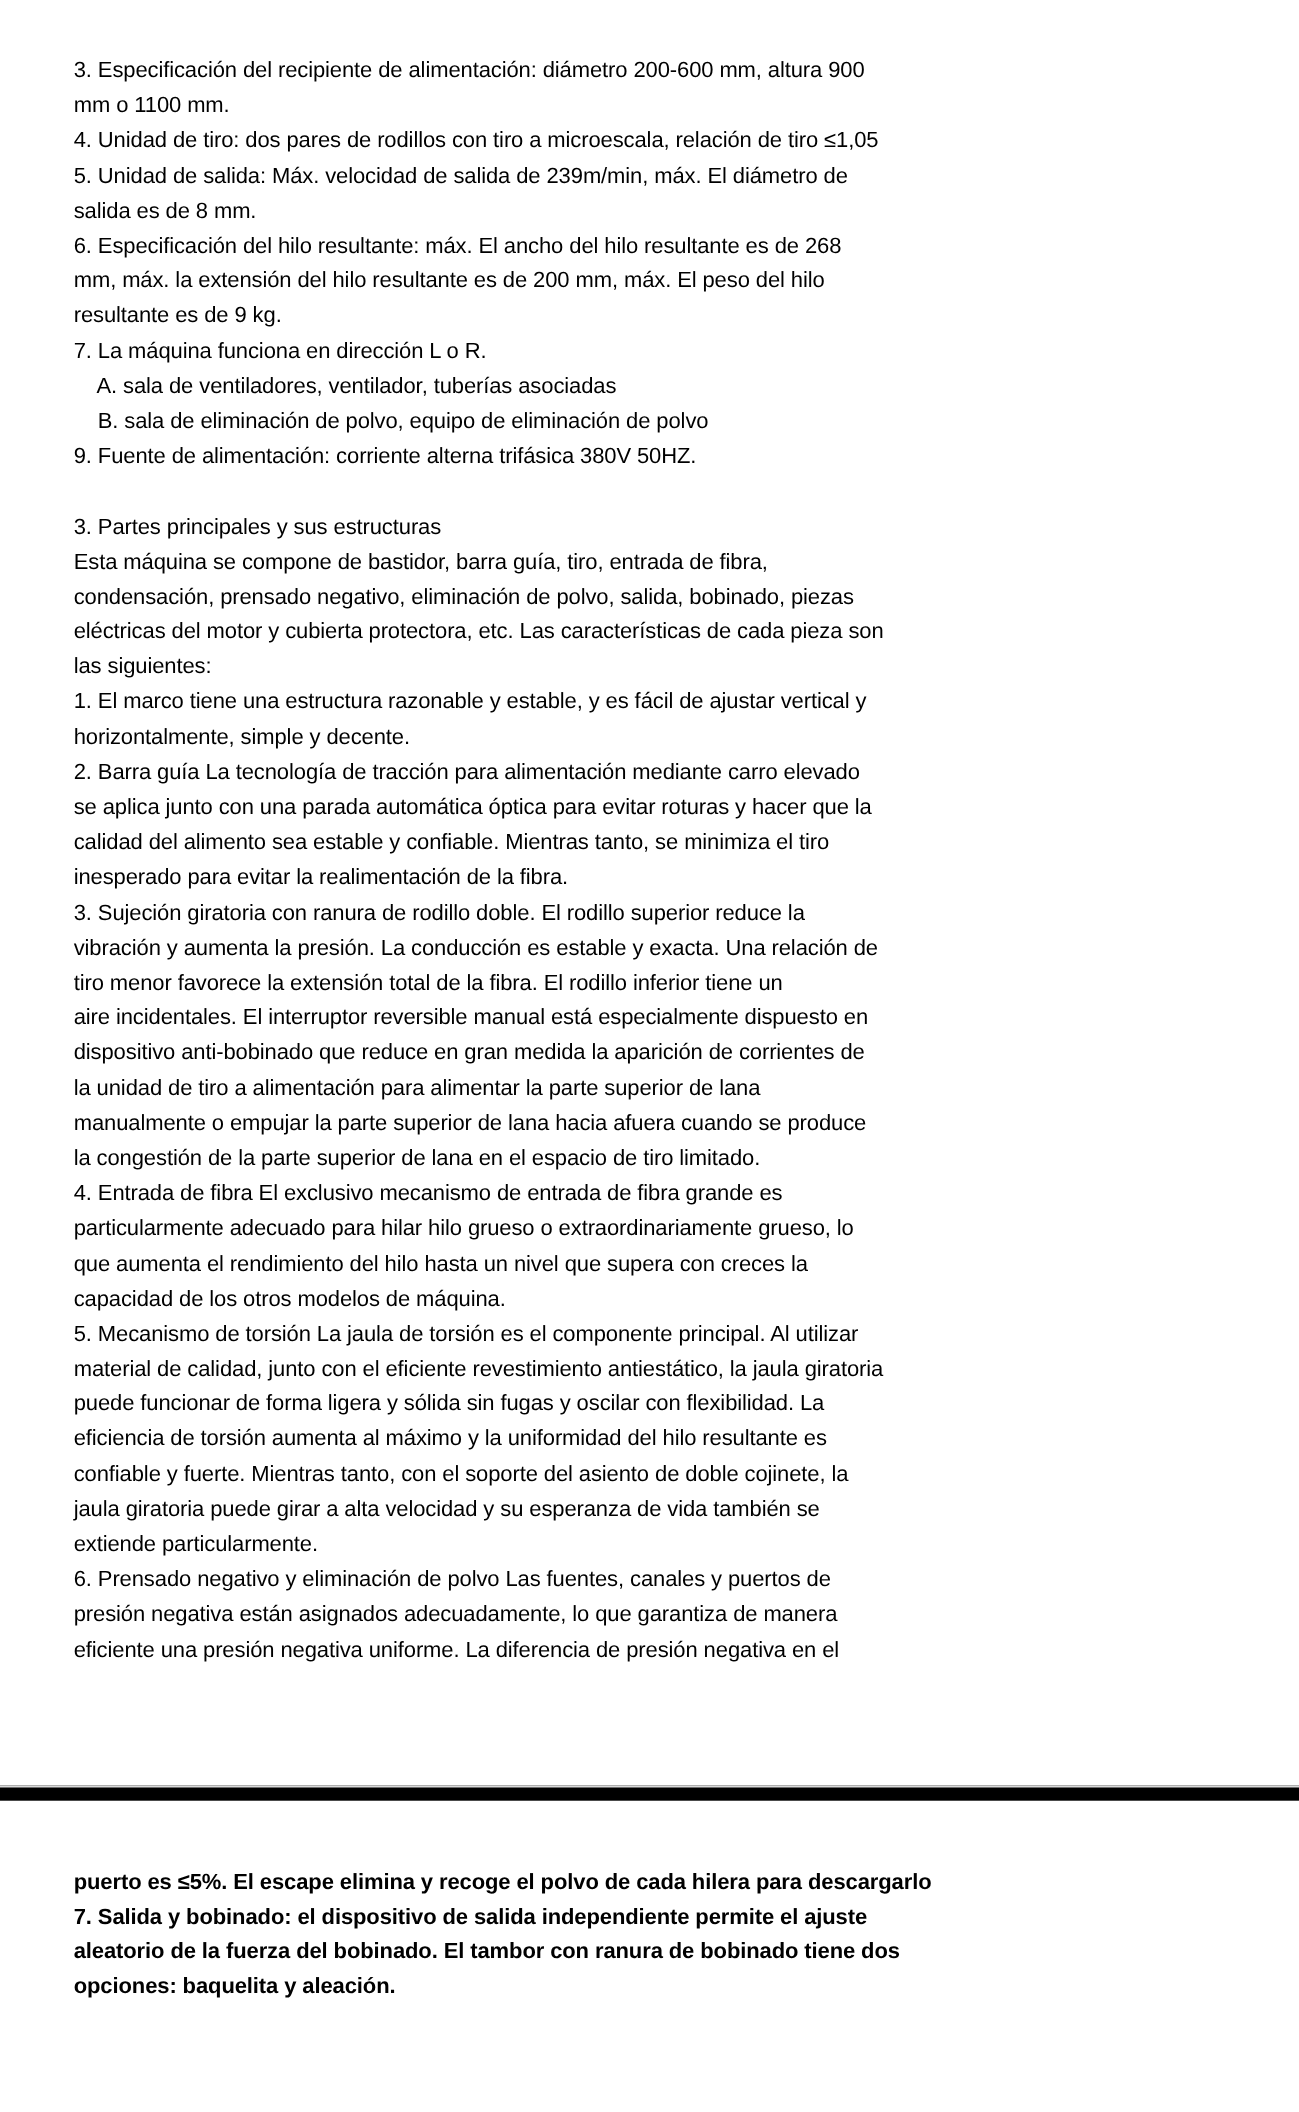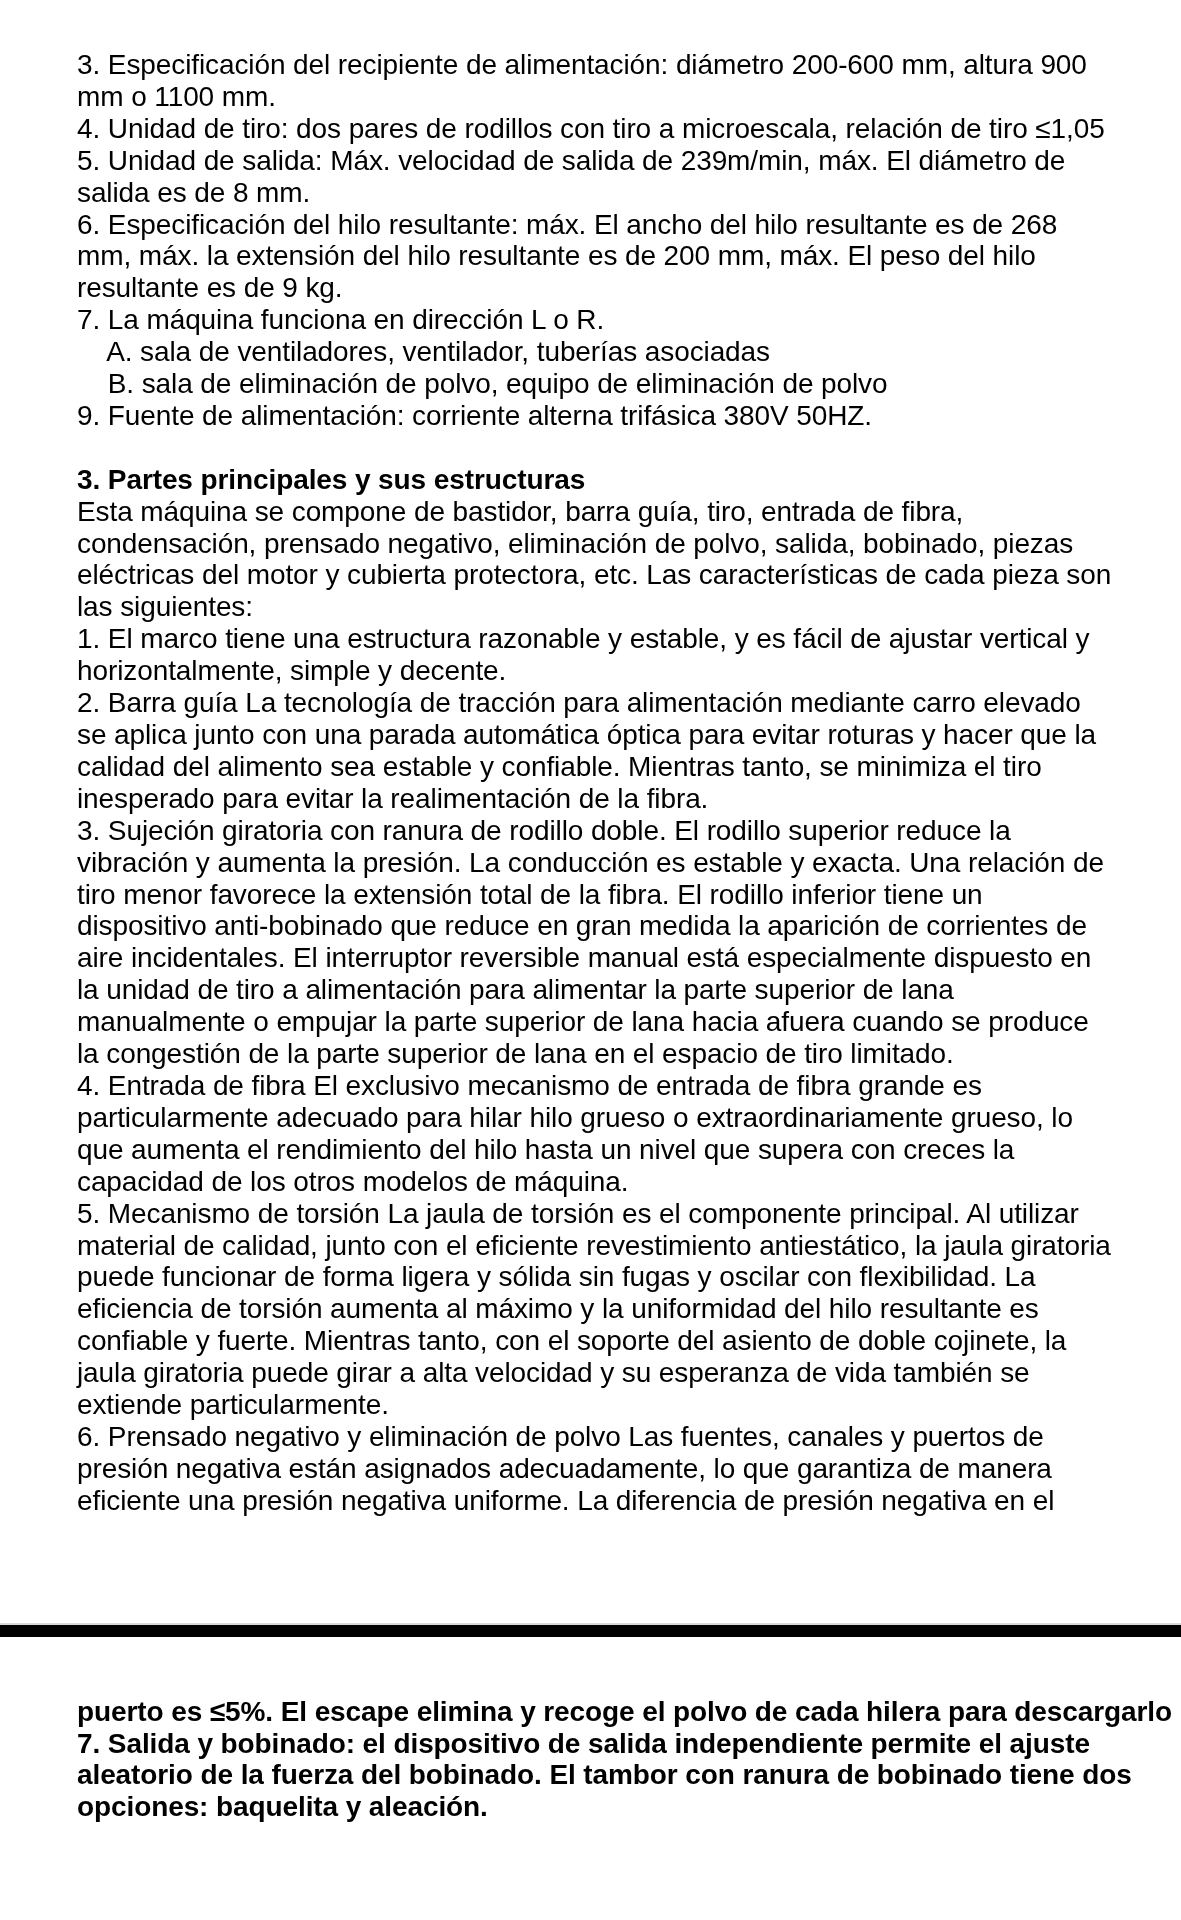--- a/index.html
+++ b/index.html
@@ -16,29 +16,28 @@
     position: relative;
   }
   .page-text {
     padding-left: 67px;
     padding-right: 40px;
   }
   .page1-text {
     padding-top: 49px;
   }
   .line {
-    font-size: 28px;
+    font-size: 20px;
     line-height: 31.9px;
     min-height: 31.9px;
     white-space: pre;
     letter-spacing: -0.1px;
-    margin-left: 10px;
   }
   .line.heading {
-    font-weight: 700;
+    font-weight: 400;
   }
   .page-divider {
     width: 100%;
     height: 12px;
     background: #000000;
     border-top: 2px solid #d9d9d9;
     margin-top: 106px;
     box-sizing: content-box;
   }
   .page2-text {
@@ -73,22 +72,22 @@
       <div class="line">las siguientes:</div>
       <div class="line">1. El marco tiene una estructura razonable y estable, y es fácil de ajustar vertical y</div>
       <div class="line">horizontalmente, simple y decente.</div>
       <div class="line">2. Barra guía La tecnología de tracción para alimentación mediante carro elevado</div>
       <div class="line">se aplica junto con una parada automática óptica para evitar roturas y hacer que la</div>
       <div class="line">calidad del alimento sea estable y confiable. Mientras tanto, se minimiza el tiro</div>
       <div class="line">inesperado para evitar la realimentación de la fibra.</div>
       <div class="line">3. Sujeción giratoria con ranura de rodillo doble. El rodillo superior reduce la</div>
       <div class="line">vibración y aumenta la presión. La conducción es estable y exacta. Una relación de</div>
       <div class="line">tiro menor favorece la extensión total de la fibra. El rodillo inferior tiene un</div>
+      <div class="line">aire incidentales. El interruptor reversible manual está especialmente dispuesto en</div>
       <div class="line">dispositivo anti-bobinado que reduce en gran medida la aparición de corrientes de</div>
-      <div class="line">aire incidentales. El interruptor reversible manual está especialmente dispuesto en</div>
       <div class="line">la unidad de tiro a alimentación para alimentar la parte superior de lana</div>
       <div class="line">manualmente o empujar la parte superior de lana hacia afuera cuando se produce</div>
       <div class="line">la congestión de la parte superior de lana en el espacio de tiro limitado.</div>
       <div class="line">4. Entrada de fibra El exclusivo mecanismo de entrada de fibra grande es</div>
       <div class="line">particularmente adecuado para hilar hilo grueso o extraordinariamente grueso, lo</div>
       <div class="line">que aumenta el rendimiento del hilo hasta un nivel que supera con creces la</div>
       <div class="line">capacidad de los otros modelos de máquina.</div>
       <div class="line">5. Mecanismo de torsión La jaula de torsión es el componente principal. Al utilizar</div>
       <div class="line">material de calidad, junto con el eficiente revestimiento antiestático, la jaula giratoria</div>
       <div class="line">puede funcionar de forma ligera y sólida sin fugas y oscilar con flexibilidad. La</div>

